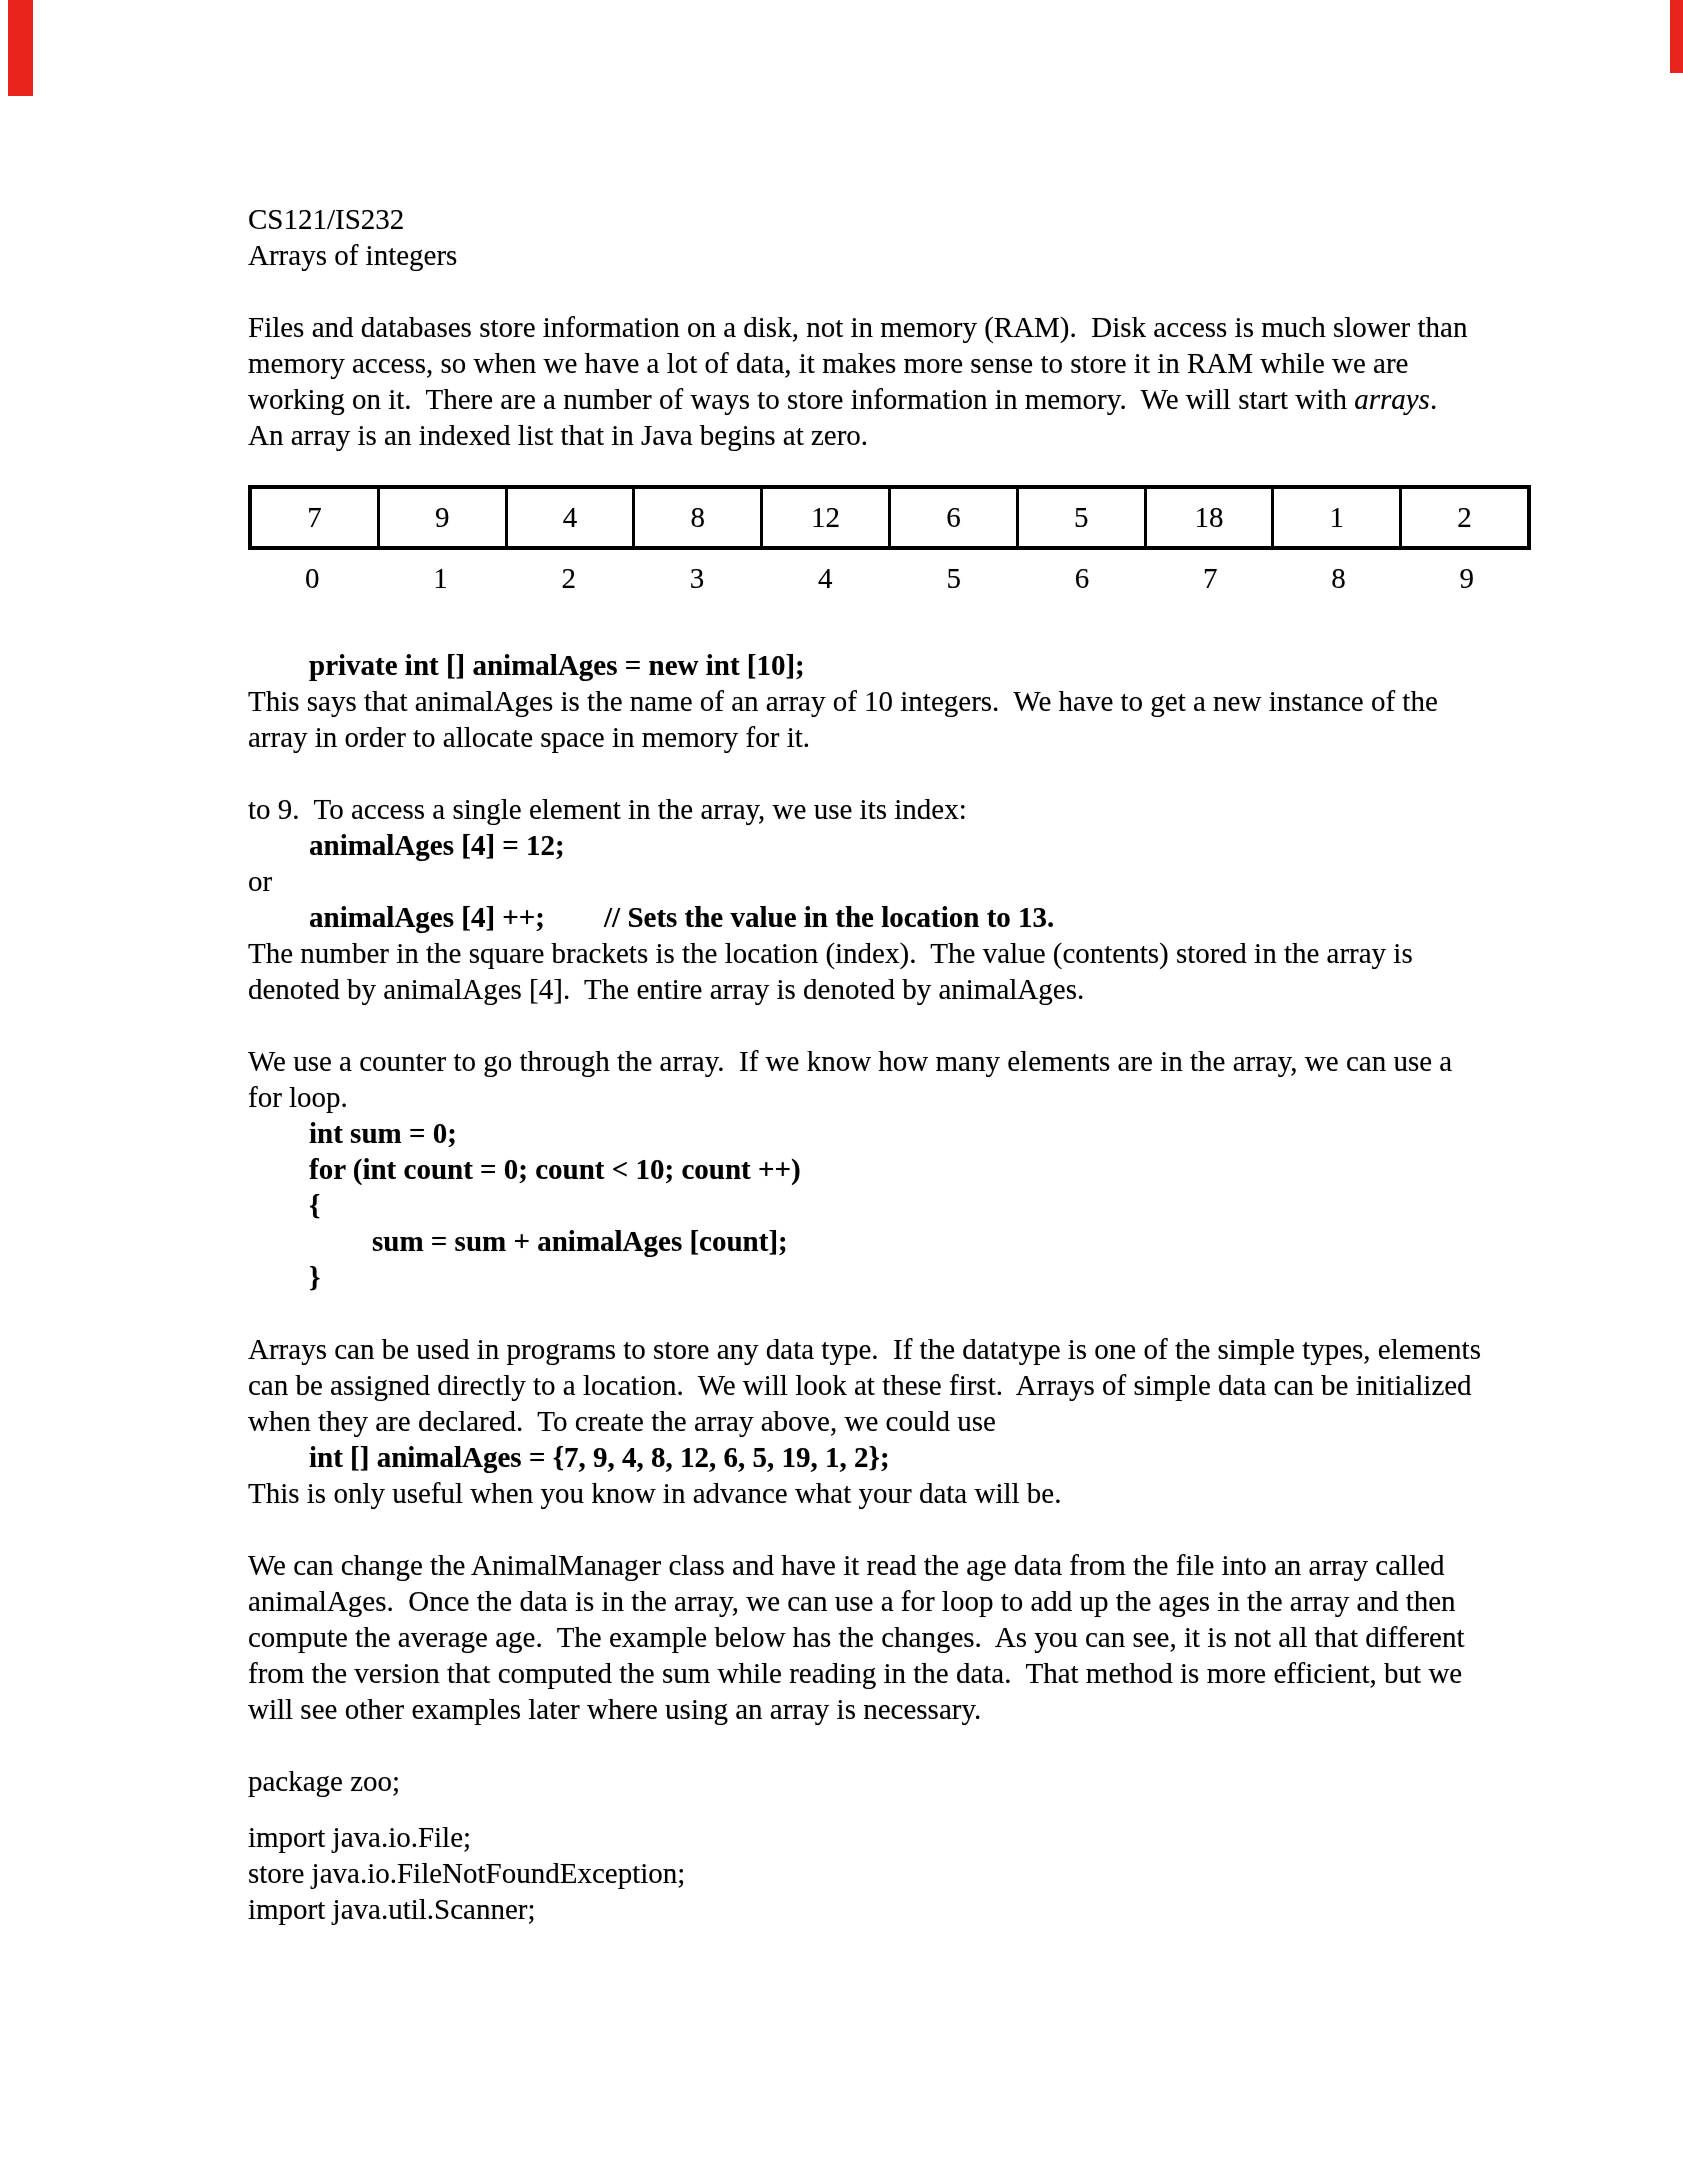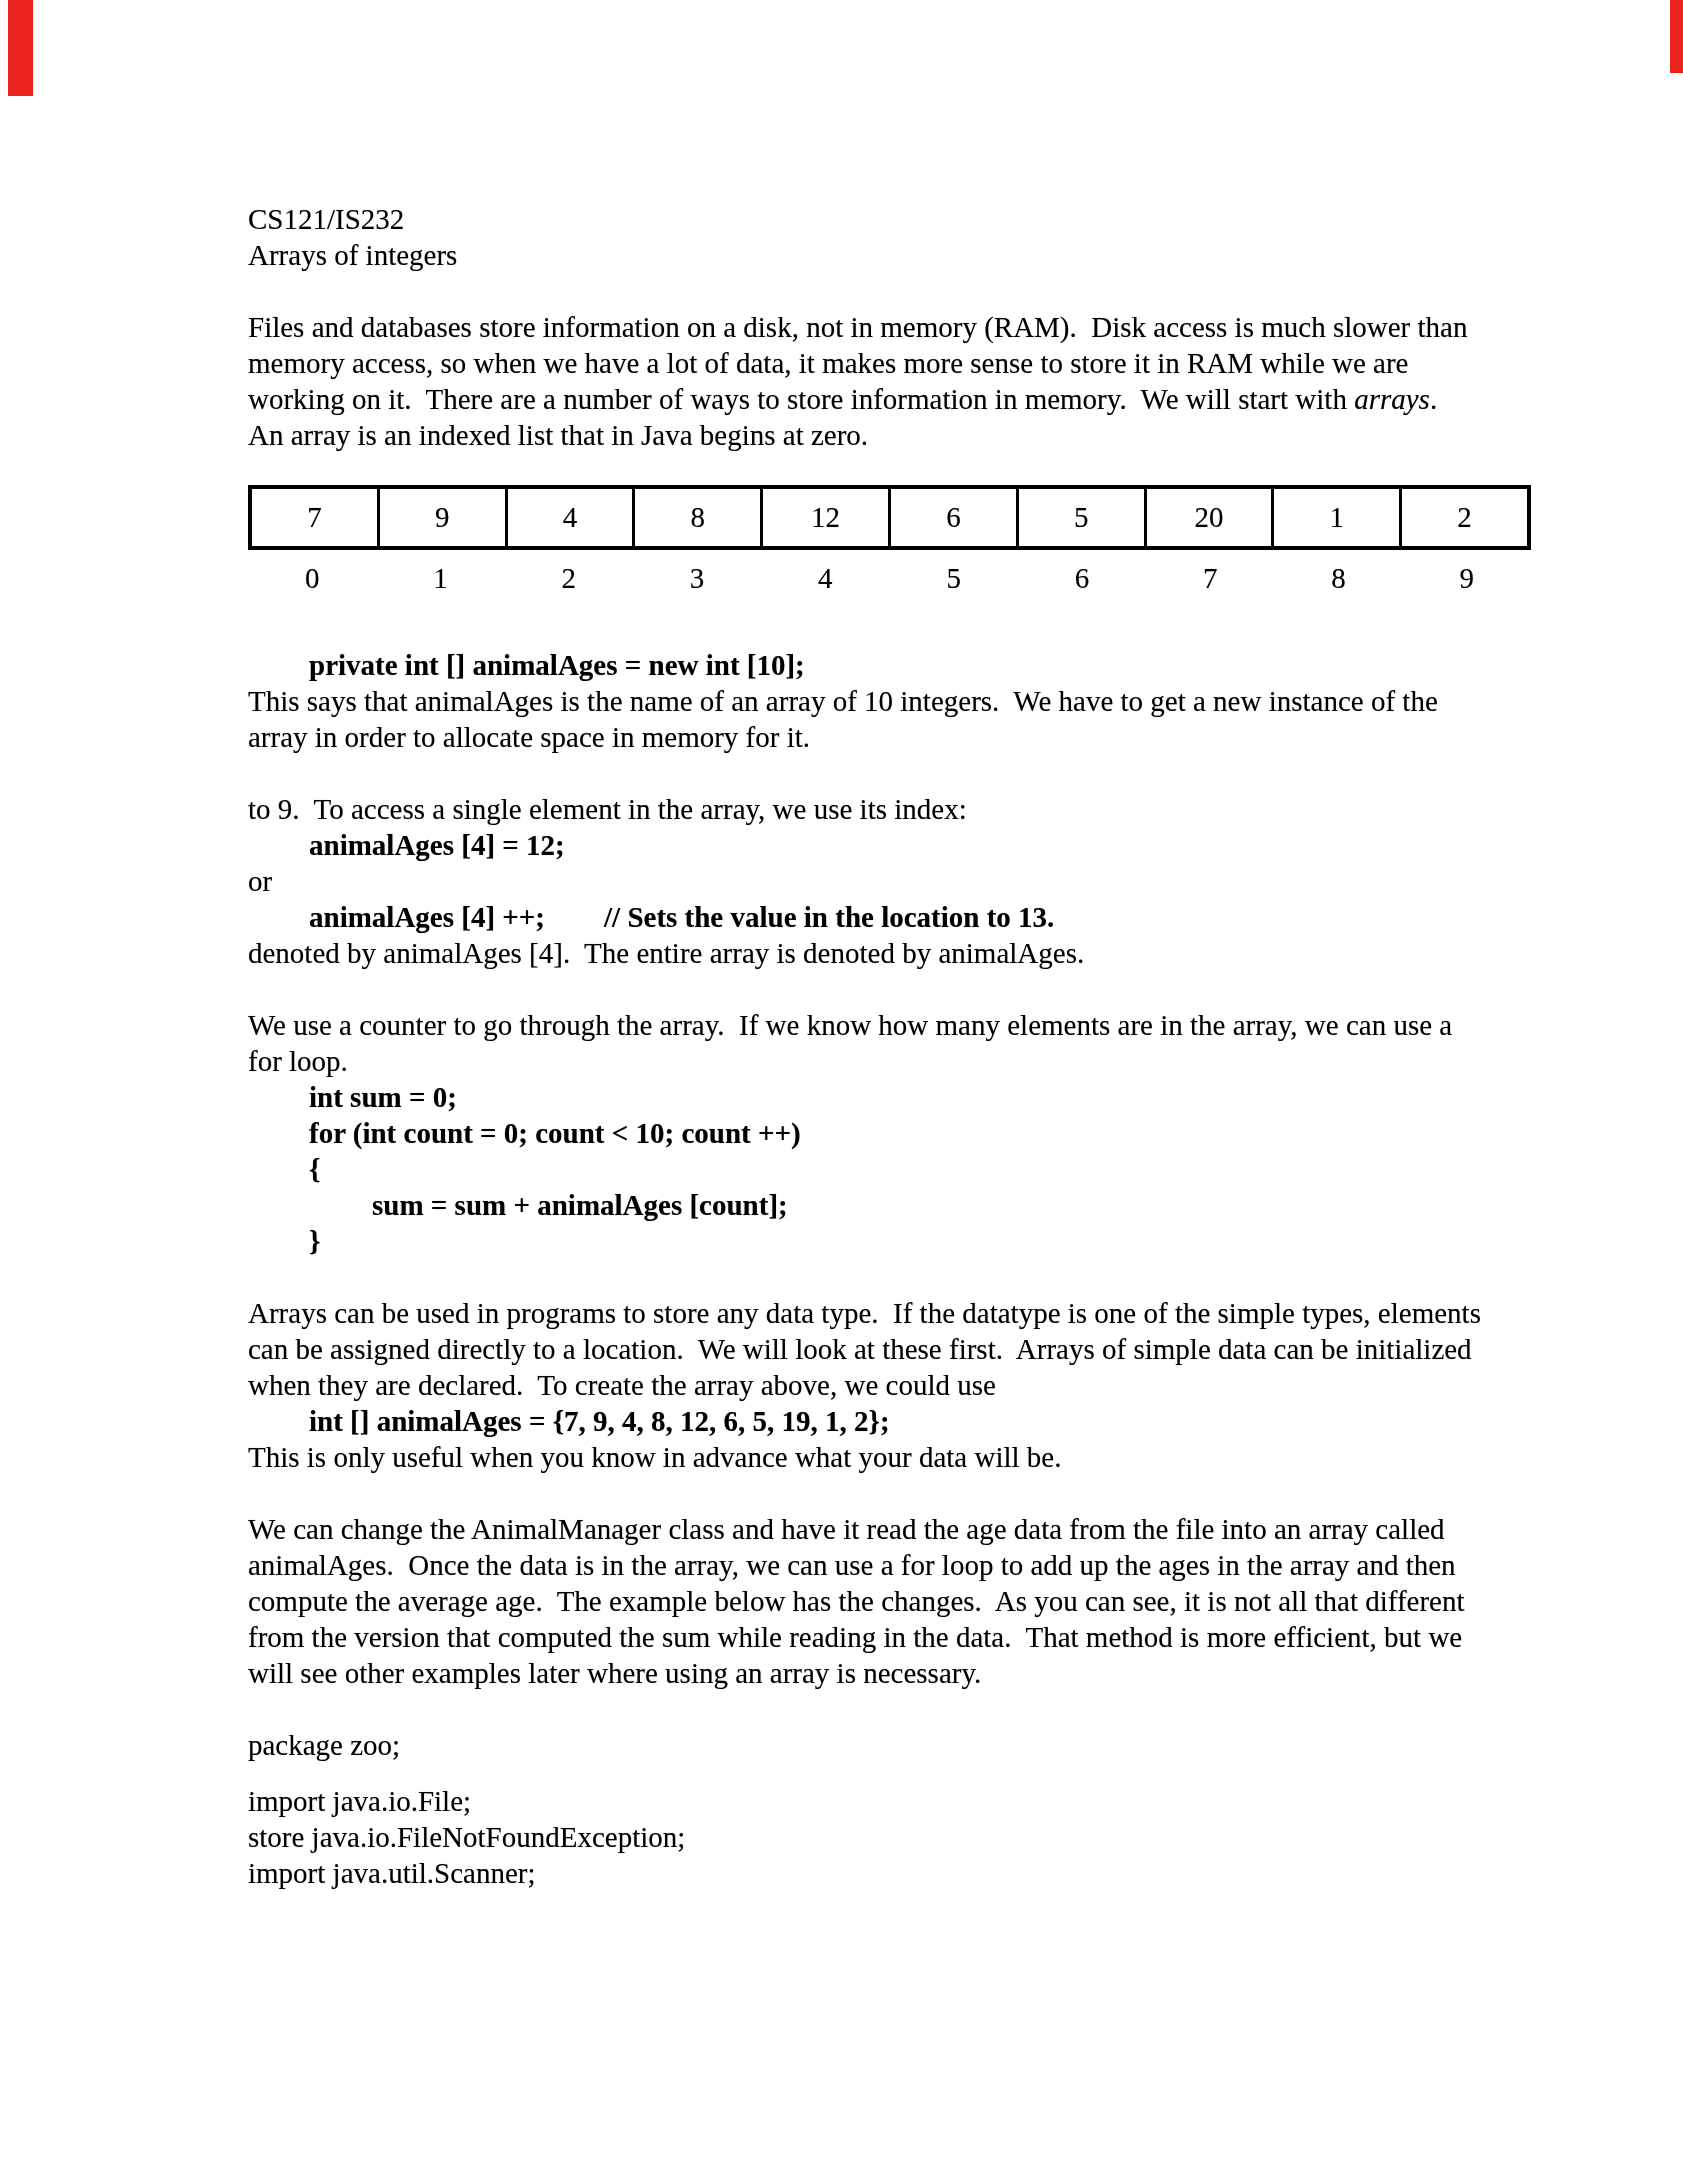--- a/index.html
+++ b/index.html
@@ -93,21 +93,21 @@
       </div>
 
     <div class="array-table">
         <div class="array-cell">7</div>
         <div class="array-cell">9</div>
         <div class="array-cell">4</div>
         <div class="array-cell">8</div>
         <div class="array-cell">12</div>
         <div class="array-cell">6</div>
         <div class="array-cell">5</div>
-        <div class="array-cell">20</div>
+        <div class="array-cell">18</div>
         <div class="array-cell">1</div>
         <div class="array-cell">2</div>
       </div>
 
     <div class="index-row">
         <div class="index-cell">0</div>
         <div class="index-cell">1</div>
         <div class="index-cell">2</div>
         <div class="index-cell">3</div>
         <div class="index-cell">4</div>
@@ -122,20 +122,21 @@
         <div class="ln ind1"><span>private int [] animalAges = new int [10];</span></div>
         <div class="ln"><span>This says that animalAges is the name of an array of 10 integers.  We have to get a new instance of the</span></div>
         <div class="ln"><span>array in order to allocate space in memory for it.</span></div>
       </div>
 
     <div class="block para">
         <div class="ln"><span>to 9.  To access a single element in the array, we use its index:</span></div>
         <div class="ln ind1"><span>animalAges [4] = 12;</span></div>
         <div class="ln"><span>or</span></div>
         <div class="ln ind1"><span>animalAges [4] ++;</span><span style="margin-left: 59px;">// Sets the value in the location to 13.</span></div>
+        <div class="ln"><span>The number in the square brackets is the location (index).  The value (contents) stored in the array is</span></div>
         <div class="ln"><span>denoted by animalAges [4].  The entire array is denoted by animalAges.</span></div>
       </div>
 
     <div class="block para">
         <div class="ln"><span>We use a counter to go through the array.  If we know how many elements are in the array, we can use a</span></div>
         <div class="ln"><span>for loop.</span></div>
         <div class="ln ind1"><span>int sum = 0;</span></div>
         <div class="ln ind1"><span>for (int count = 0; count &lt; 10; count ++)</span></div>
         <div class="ln ind1"><span>{</span></div>
         <div class="ln ind2"><span>sum = sum + animalAges [count];</span></div>

